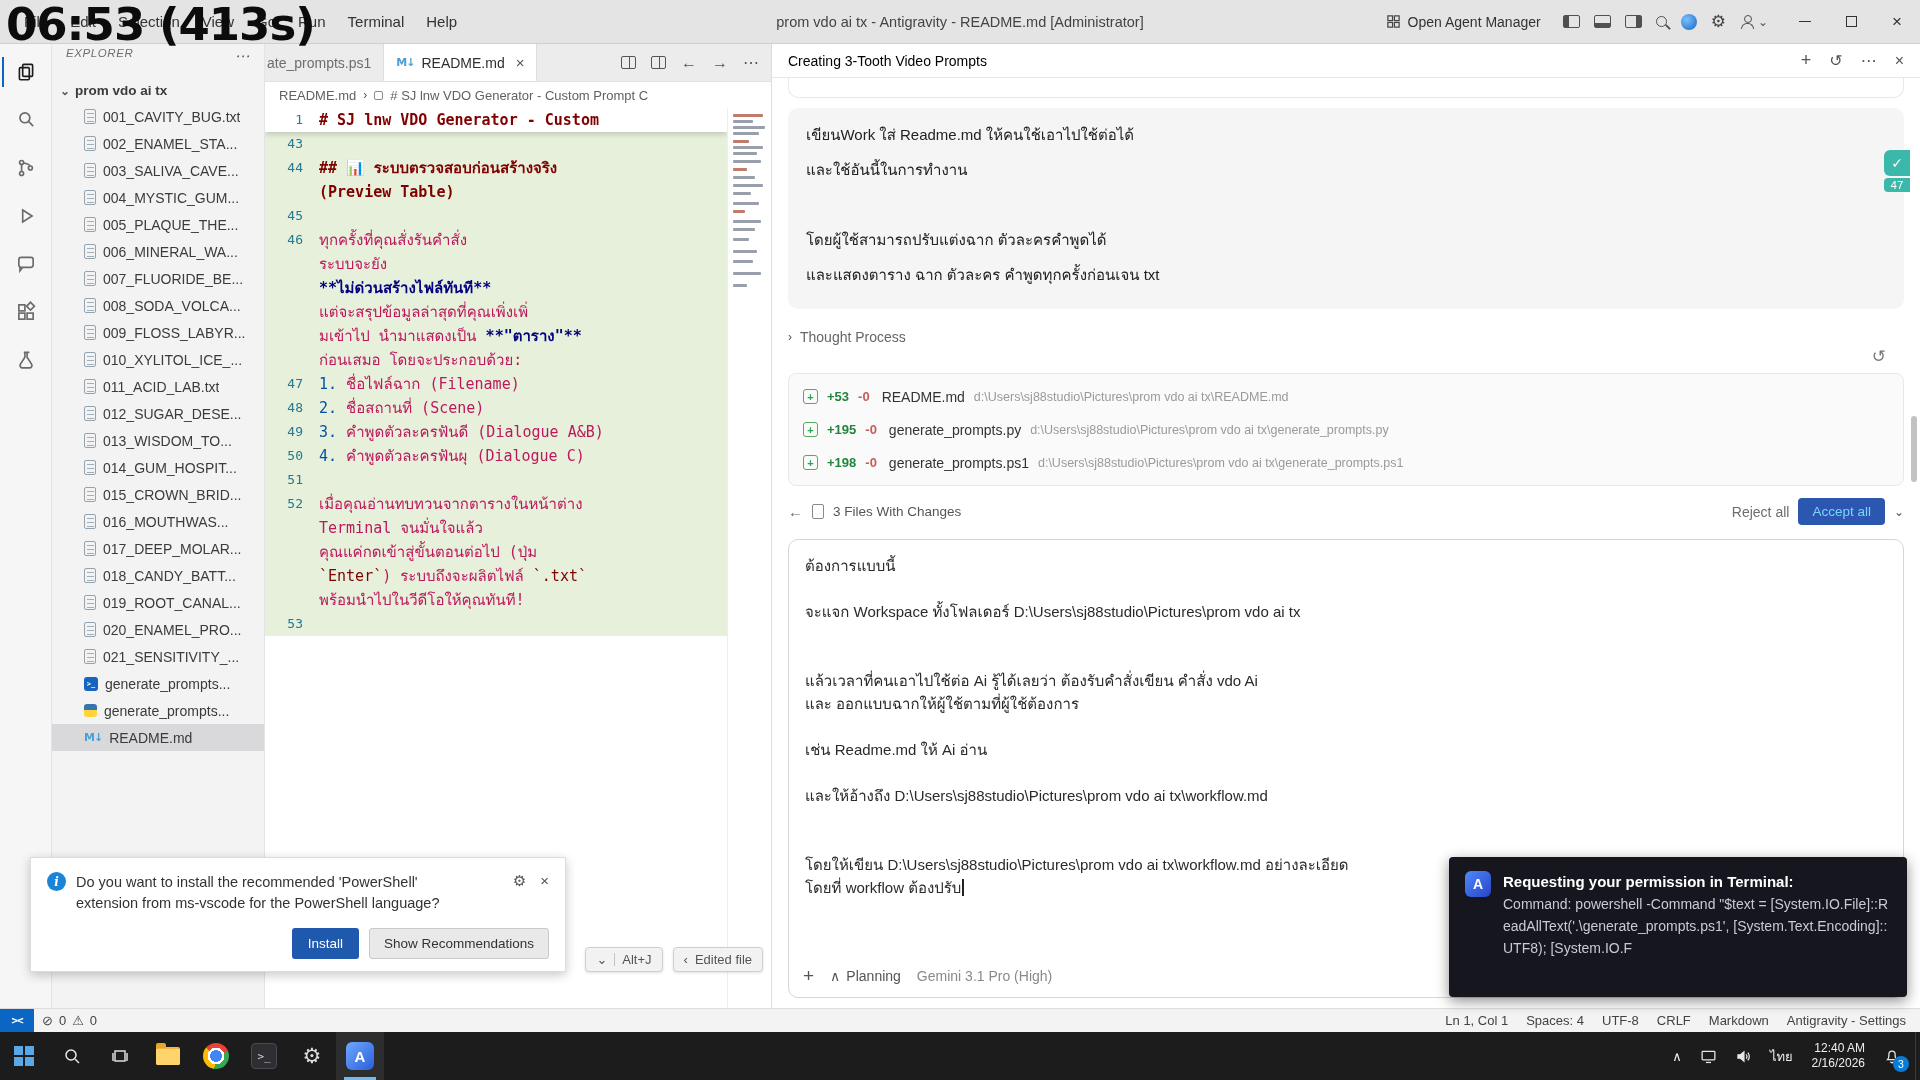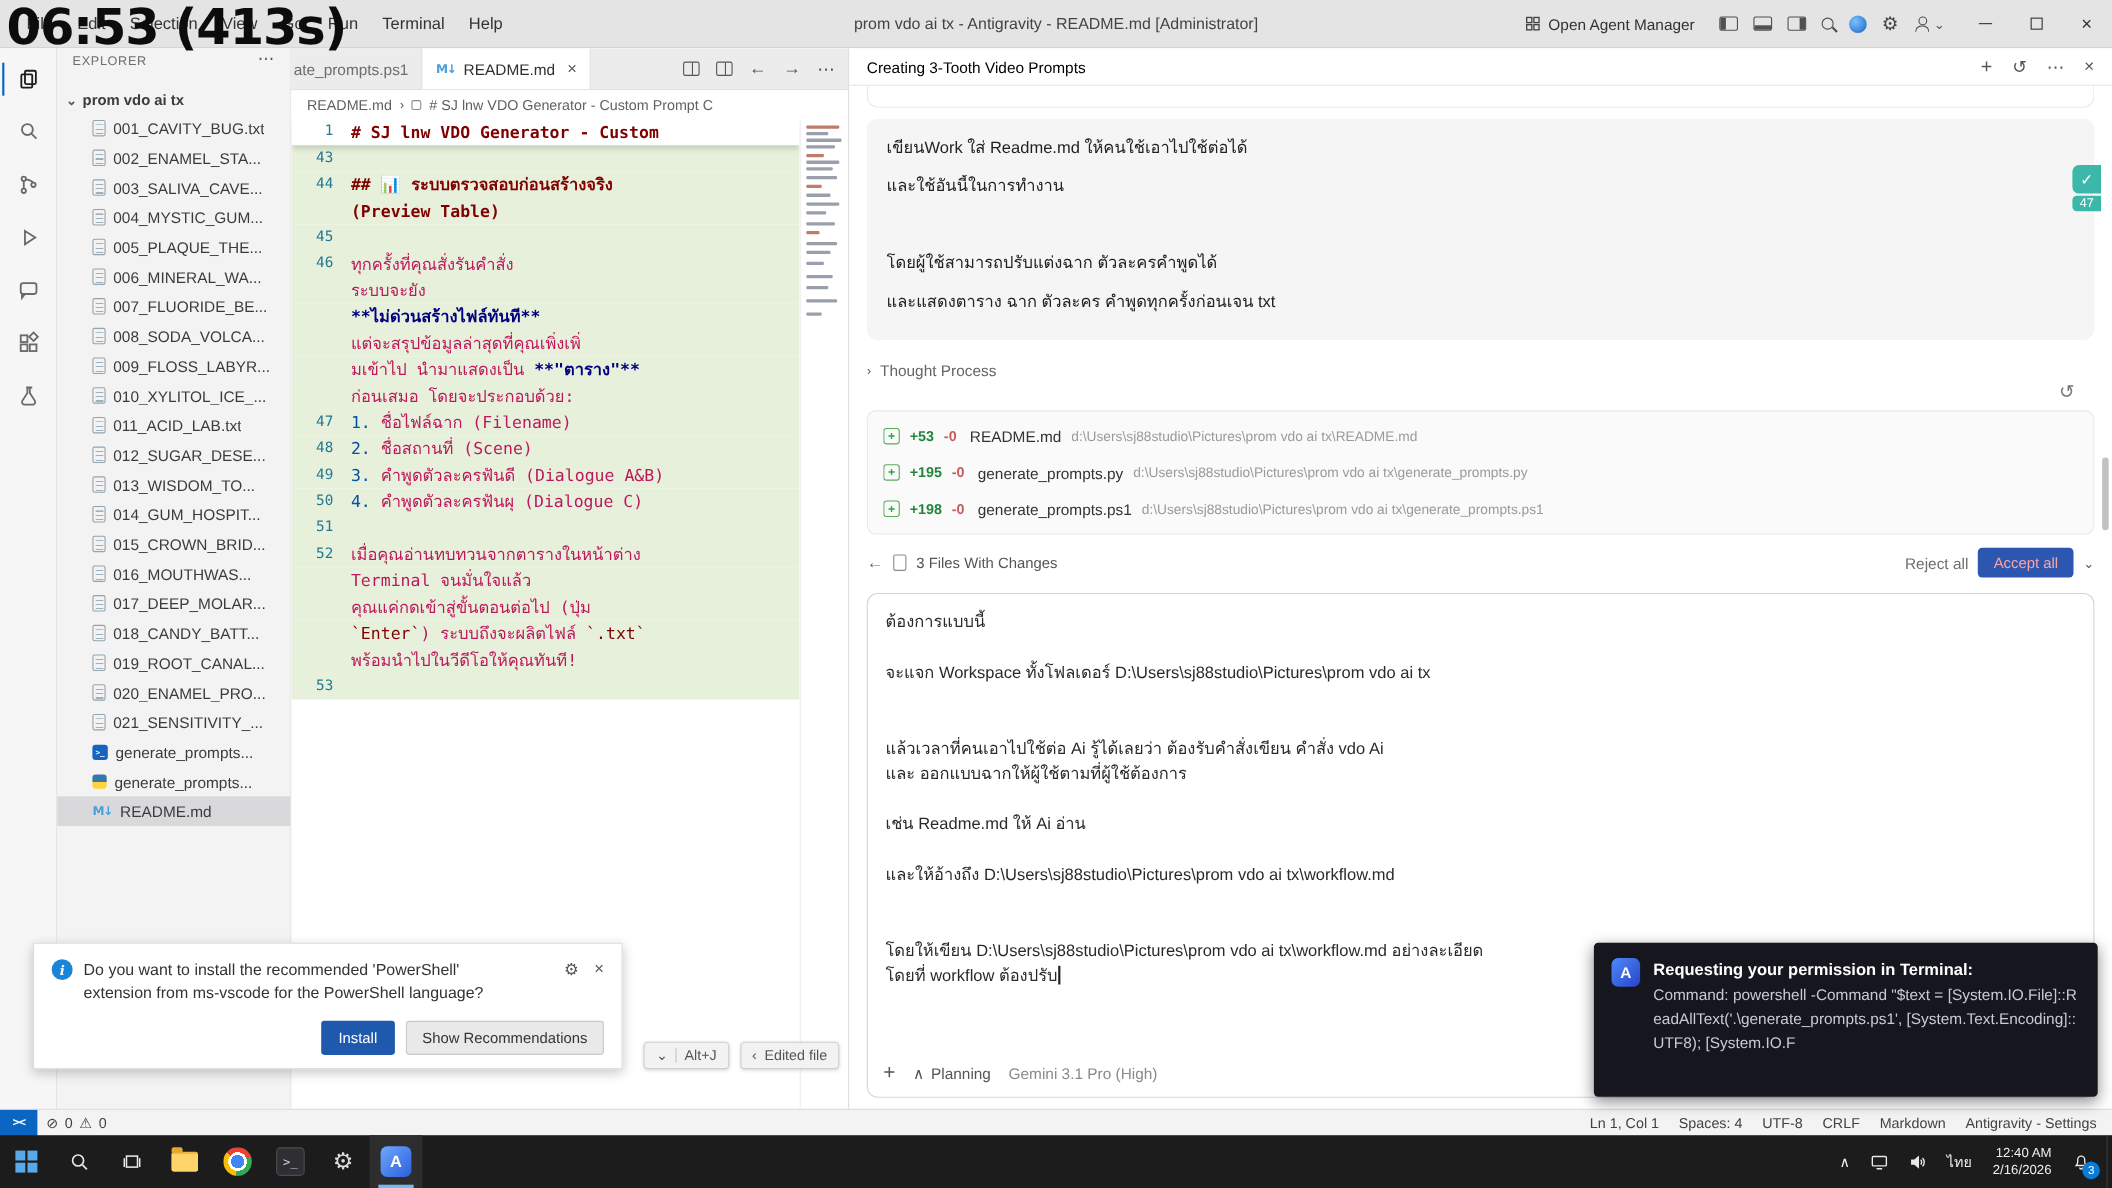--- a/index.html
+++ b/index.html
@@ -36,21 +36,21 @@
   .main { position:absolute; top:44px; left:0; right:0; bottom:72px; display:flex; background:#fff; }
 
   
   .activitybar { width:52px; background:#f6f6f6; border-right:1px solid #e3e3e3; display:flex; flex-direction:column; align-items:center; padding-top:6px; gap:4px; }
   .act-item { width:48px; height:44px; display:flex; align-items:center; justify-content:center; color:#6a6a6a; position:relative; }
   .act-item.active { color:#1c1c1c; }
   .act-item.active::before { content:""; position:absolute; left:0; top:7px; bottom:7px; width:2px; background:#0a66c2; }
 
   
   .sidebar { width:213px; background:#f3f3f3; border-right:1px solid #e3e3e3; font-size:14px; color:#3b3b3b; overflow:hidden; }
-  .sb-head { height:34px; display:flex; align-items:flex-end; padding:16px 14px; color:#6f6f6f; font-size:11.5px; letter-spacing:.6px; }
+  .sb-head { height:34px; display:flex; align-items:flex-start; padding:3px 14px; color:#6f6f6f; font-size:11.5px; letter-spacing:.6px;font-style:italic; }
   .sb-head .dots { margin-left:auto; color:#555; font-size:15px; }
   .tree-root { height:25px; display:flex; align-items:center; gap:5px; padding-left:8px; font-weight:700; font-size:13.5px; color:#3b3b3b; }
   .tree-row { height:27px; display:flex; align-items:center; gap:7px; padding-left:32px; white-space:nowrap; }
   .tree-row.selected { background:#d9d9dc; }
   .tree-label { overflow:hidden; text-overflow:ellipsis; font-size:14px; }
   .fi { flex:0 0 auto; display:inline-flex; align-items:center; justify-content:center; }
   .fi.text-file { width:12px; height:15px; border:1.2px solid #94a3ad; border-radius:2px;
       background:repeating-linear-gradient(#9fb0ba 0 1px, transparent 1px 4px); background-size:7px 10px; background-position:2px 3px; background-repeat:no-repeat; }
   .fi.powershell { width:14px; height:14px; background:#1565c0; border-radius:3px; color:#fff; font-size:7px; font-weight:700; font-family:"DejaVu Sans Mono",monospace; }
   .fi.python { width:13px; height:13px; border-radius:3px; background:linear-gradient(180deg,#3776ab 50%,#ffd43b 50%); }
@@ -104,21 +104,21 @@
   .fc-add { color:#22863a; font-weight:700; font-size:13px; }
   .fc-del { color:#c65b5b; font-weight:700; font-size:13px; }
   .fc-name { color:#333; font-size:14px; margin-left:3px; }
   .fc-path { color:#9a9a9a; font-size:12.5px; overflow:hidden; text-overflow:ellipsis;text-align:center; }
   .changes-bar { margin:12px 16px 0; display:flex; align-items:center; gap:9px; }
   .cb-ico { color:#666; font-size:15px; }
   .cb-doc { width:12px; height:15px; border:1.3px solid #8a8a8a; border-radius:2px; }
   .cb-label { font-size:13.5px; color:#555; }
   .cb-spacer { flex:1; }
   .reject-all { font-size:14px; color:#6d6d6d; }
-  .accept-all { background:#2b57b0; color:#fca5a5; font-size:13.5px; border:none; border-radius:4px; padding:6px 14px; font-family:inherit; }
+  .accept-all { background:#2b57b0; color:#7dd3fc; font-size:13.5px; border:none; border-radius:4px; padding:6px 14px; font-family:inherit; }
   .input-card { margin:14px 16px 10px; border:1px solid #d6d6d6; border-radius:10px; display:flex; flex-direction:column; flex:1; min-height:0; }
   .input-text { padding:14px 16px 4px; overflow:hidden; flex:1; }
   .il { font-size:15px; color:#2a2a2a; line-height:23px; white-space:nowrap; overflow:hidden; }
   .caret { display:inline-block; width:1.5px; height:17px; background:#222; vertical-align:-3px; margin-left:1px; animation:blink 1s steps(1) infinite; }
   @keyframes blink { 50% { opacity:0; } }
   .input-toolbar { height:42px; display:flex; align-items:center; gap:16px; padding:0 14px; }
   .it-plus { font-size:19px; color:#555; }
   .it-plan { display:flex; align-items:center; gap:6px; color:#555; font-size:14px; }
   .it-model { color:#8a8a8a; font-size:14px; }
   .chat-scrollbar { position:absolute; top:372px; right:3px; width:6px; height:66px; background:#c2c2c2; border-radius:3px; }

